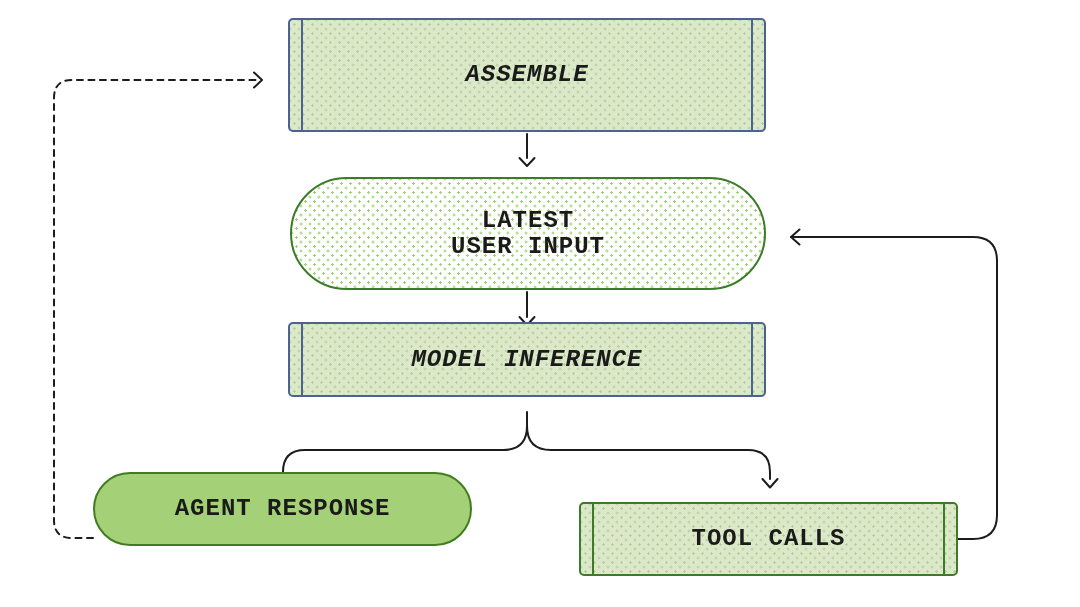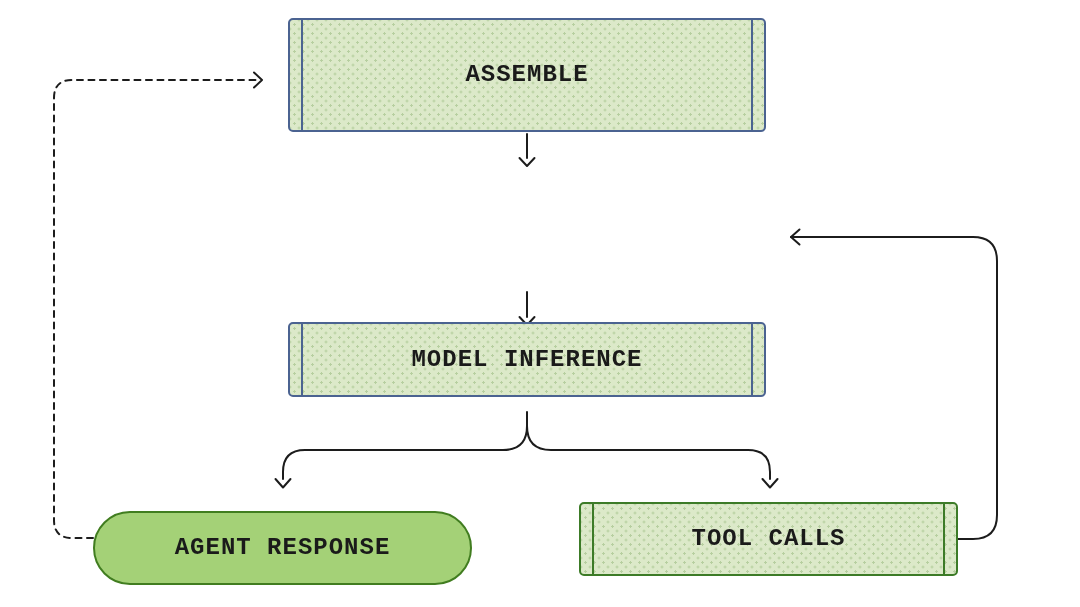--- a/index.html
+++ b/index.html
@@ -50,21 +50,21 @@
   }
   .subroutine::before, .subroutine::after {
     content: "";
     position: absolute;
     top: 0; bottom: 0;
     width: 2px;
     background: var(--rail, #4b6391);
   }
   .subroutine::before { left: 11px; }
   .subroutine::after  { right: 11px; }
-  .sub-blue  { border: 2px solid var(--node-border-blue, #4b6391);  --rail: var(--node-border-blue, #4b6391); }
+  .sub-blue  { border: 2px solid var(--node-border-blue, #4b6391); font-style: italic;  --rail: var(--node-border-blue, #4b6391); }
   .sub-green { border: 2px solid var(--node-border-green, #3c7b27); font-family: Liberation Mono, monospace; --rail: var(--node-border-green, #3c7b27); }
 
   
   .stadium { border: 2px solid var(--node-border-green, #3c7b27); border-radius: 999px; }
   .stadium.dotted-white {
     background-color: var(--stadium-fill, #ffffff);
     background-image:
       radial-gradient(var(--stadium-dot-color, #9ed36f) 1.2px, transparent 1.2px),
       radial-gradient(var(--stadium-dot-color, #9ed36f) 1.2px, transparent 1.2px);
     background-size: 9px 9px;
@@ -72,21 +72,21 @@
   }
   .stadium.solid-green {
     background: var(--agent-fill, #a4d177);
     border-color: var(--agent-border, #417d20);
   }
 
   
   #node-assemble { left: 288px; top: 18px;  width: 478px; height: 114px; }
   #node-latest   { left: 290px; top: 177px; width: 476px; height: 113px; }
   #node-model    { left: 288px; top: 322px; width: 478px; height: 75px;  }
-  #node-agent    { left: 93px;  top: 511px; width: 379px; height: 74px;  }
+  #node-agent    { left: 93px;  top: 472px; width: 379px; height: 74px;  }
   #node-tool     { left: 579px; top: 502px; width: 379px; height: 74px;  }
 </style>
 </head>
 <body>
 
 <div class="canvas">
 
   <svg class="wires" width="1080" height="607" viewBox="0 0 1080 607">
 
     <path class="edge" d="M527 134 L527 158"></path>
@@ -105,20 +105,24 @@
     <path class="edge" d="M799.5 229.5 L791 237 L799.5 244.5"></path>
 
     <path class="edge dashed" d="M93 538 L72 538 Q54 538 54 520 L54 98 Q54 80 72 80 L259 80"></path>
     <path class="edge" d="M254 72.5 L262 80 L254 87.5"></path>
   </svg>
 
   <div class="node subroutine sub-blue" id="node-assemble">
     <span>ASSEMBLE</span>
   </div>
 
+  <div class="node stadium dotted-white" id="node-latest">
+    <span>LATEST</span>
+    <span>USER INPUT</span>
+  </div>
 
   <div class="node subroutine sub-blue" id="node-model">
     <span>MODEL INFERENCE</span>
   </div>
 
   <div class="node stadium solid-green" id="node-agent">
     <span>AGENT RESPONSE</span>
   </div>
 
   <div class="node subroutine sub-green" id="node-tool">

